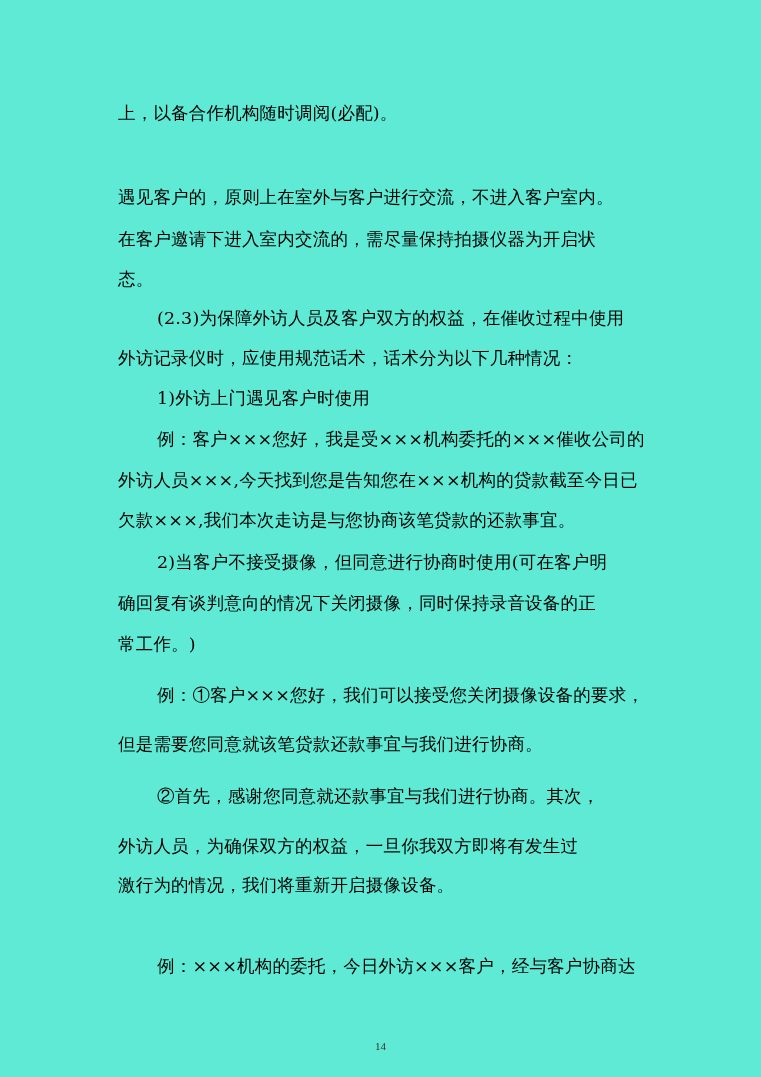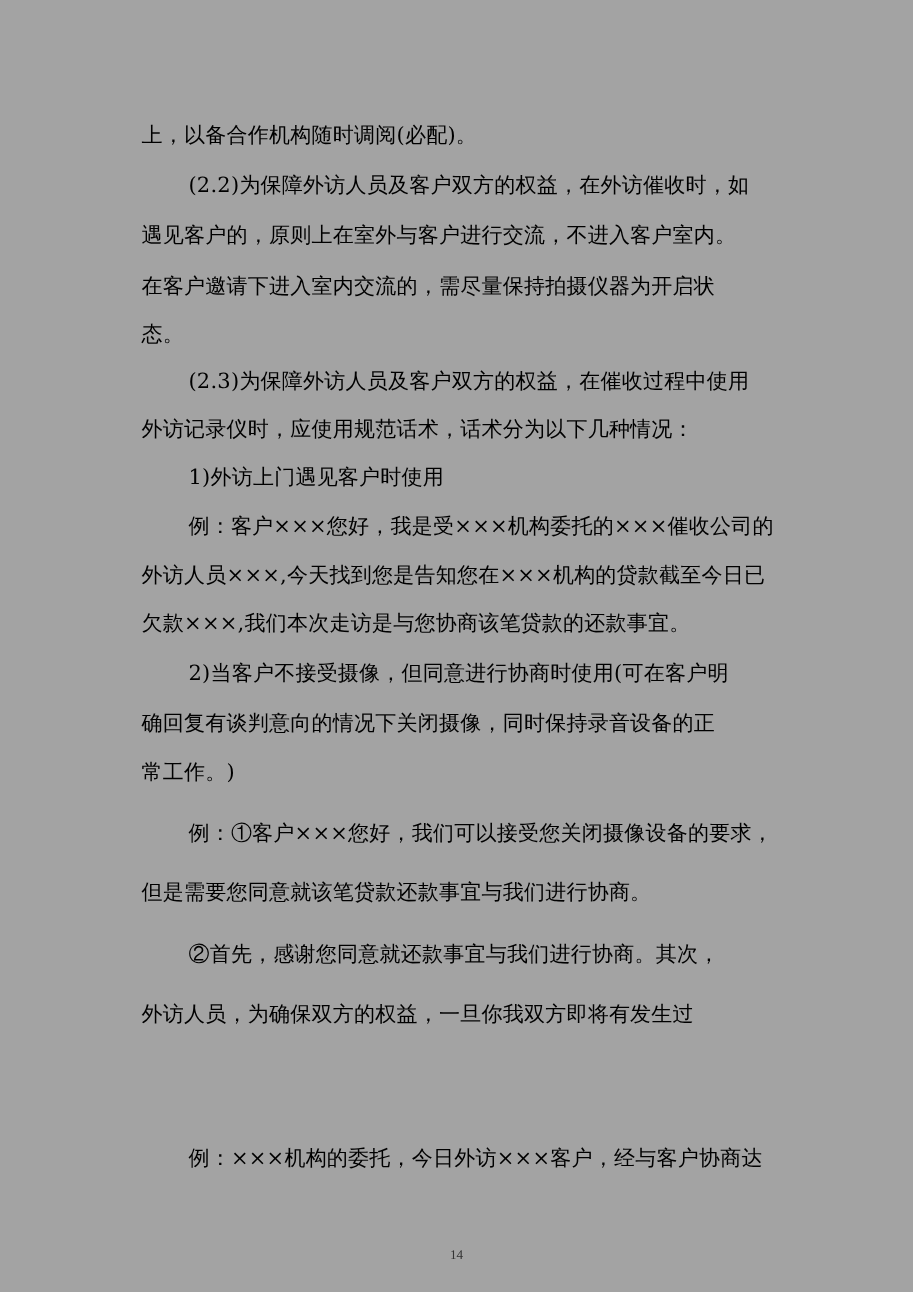--- a/index.html
+++ b/index.html
@@ -13,21 +13,21 @@
       position: relative;
       overflow: hidden;
       font-family: "DejaVu Serif", "Liberation Serif", serif;
       color: #000000;
     }
     .page {
       position: absolute;
       left: 0; top: 0;
       width: 761px;
       height: 1077px;
-      background: #a3a3a3;
+      background: #5eead4;
     }
     .line {
       position: absolute;
       left: 118px;
       font-size: 17.5px;
       line-height: 22px;
       white-space: nowrap;
       letter-spacing: 0.2px;
     }
     .indent { left: 157px; }
@@ -40,33 +40,33 @@
       font-family: "Liberation Serif", serif;
       font-size: 11px;
       color: #333333;
     }
   </style>
 </head>
 <body>
 
 <div class="page">
   <div class="line" style="top:102px">上，以备合作机构随时调阅(必配)。</div>
-  <div class="line indent" style="top:144px">(2.2)为保障外访人员及客户双方的权益，在外访催收时，如</div>
   <div class="line" style="top:228px">在客户邀请下进入室内交流的，需尽量保持拍摄仪器为开启状</div>
   <div class="line" style="top:186px">遇见客户的，原则上在室外与客户进行交流，不进入客户室内。</div>
   <div class="line" style="top:268px">态。</div>
   <div class="line indent" style="top:307px">(2.3)为保障外访人员及客户双方的权益，在催收过程中使用</div>
   <div class="line" style="top:347px">外访记录仪时，应使用规范话术，话术分为以下几种情况：</div>
   <div class="line indent" style="top:387px">1)外访上门遇见客户时使用</div>
   <div class="line" style="top:469px">外访人员×××,今天找到您是告知您在×××机构的贷款截至今日已</div>
   <div class="line indent" style="top:428px">例：客户×××您好，我是受×××机构委托的×××催收公司的</div>
   <div class="line" style="top:509px">欠款×××,我们本次走访是与您协商该笔贷款的还款事宜。</div>
   <div class="line indent" style="top:551px">2)当客户不接受摄像，但同意进行协商时使用(可在客户明</div>
   <div class="line" style="top:592px">确回复有谈判意向的情况下关闭摄像，同时保持录音设备的正</div>
   <div class="line" style="top:633px">常工作。)</div>
   <div class="line indent" style="top:684px">例：①客户×××您好，我们可以接受您关闭摄像设备的要求，</div>
   <div class="line" style="top:733px">但是需要您同意就该笔贷款还款事宜与我们进行协商。</div>
   <div class="line indent" style="top:785px">②首先，感谢您同意就还款事宜与我们进行协商。其次，</div>
   <div class="line" style="top:835px">外访人员，为确保双方的权益，一旦你我双方即将有发生过</div>
+  <div class="line" style="top:874px">激行为的情况，我们将重新开启摄像设备。</div>
   <div class="line indent" style="top:955px">例：×××机构的委托，今日外访×××客户，经与客户协商达</div>
 
   <div class="pagenum">14</div>
 </div>
 
 </body></html>

